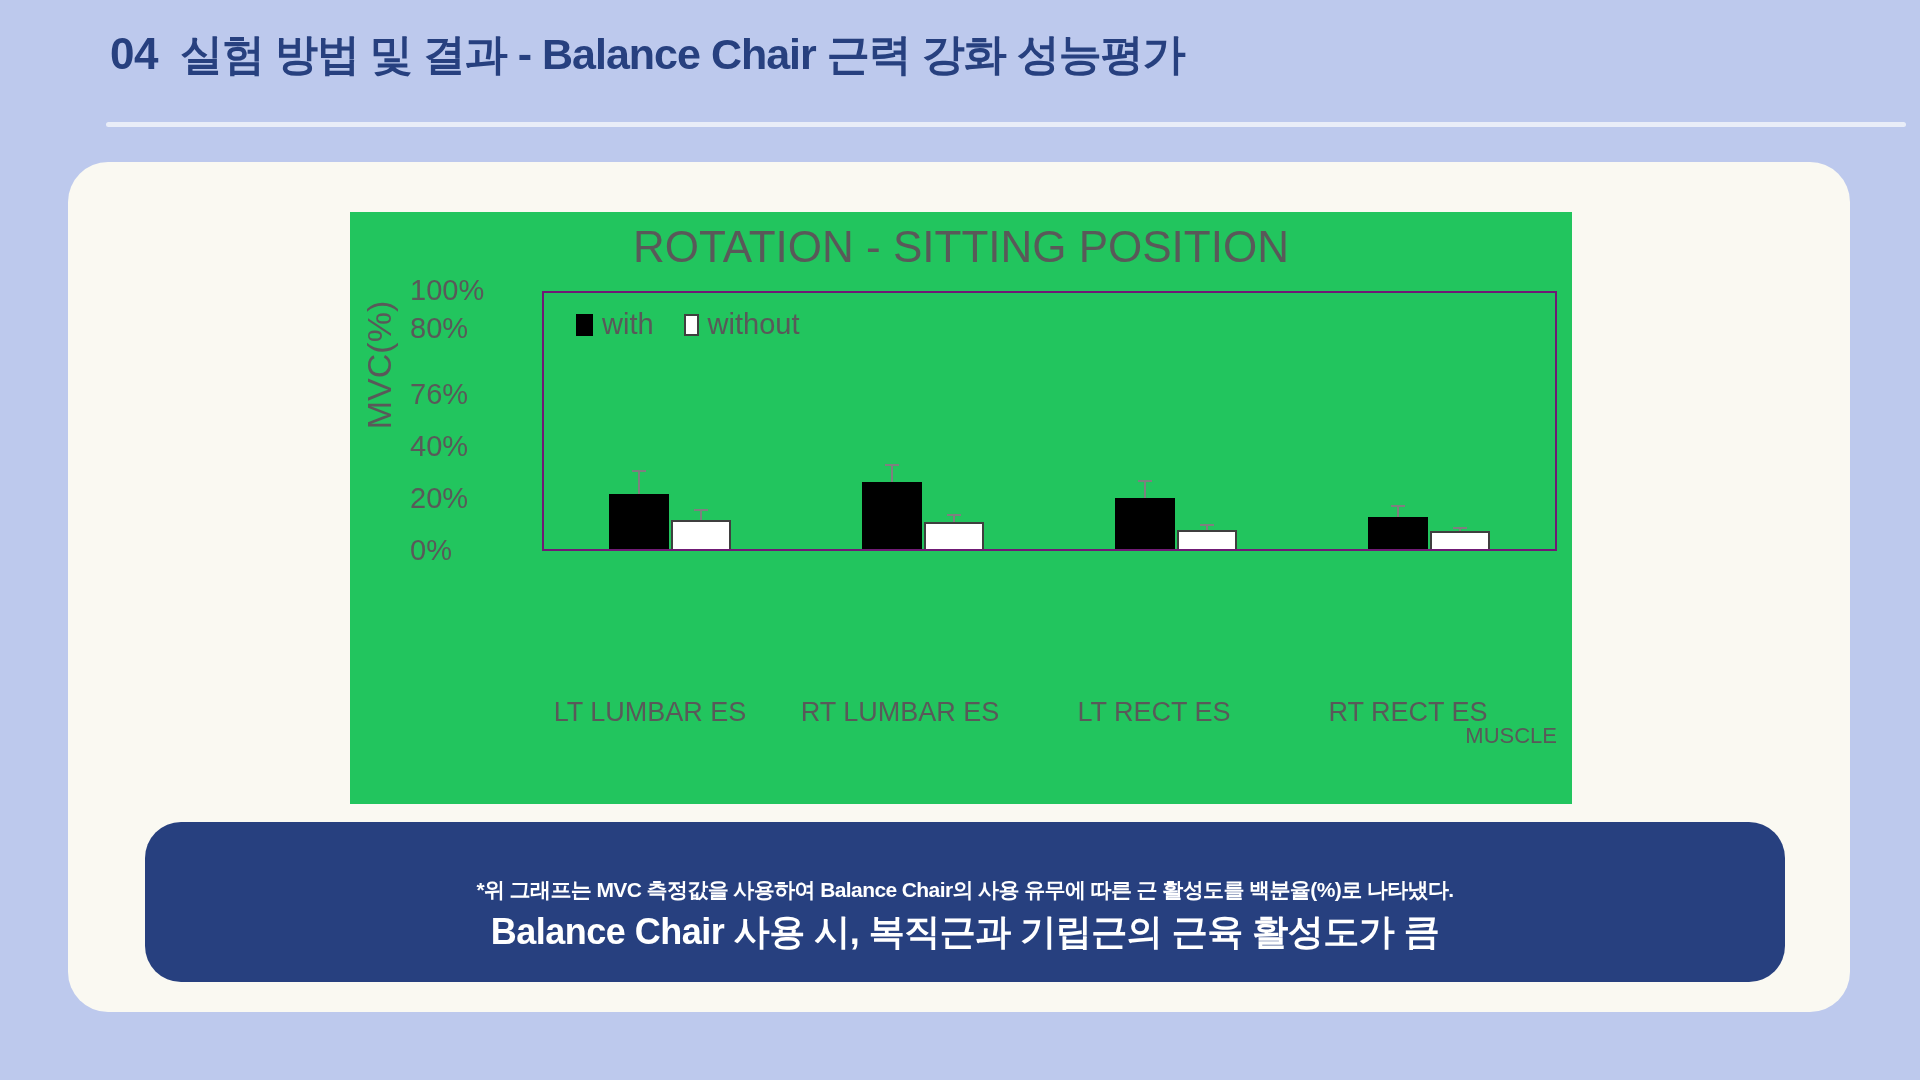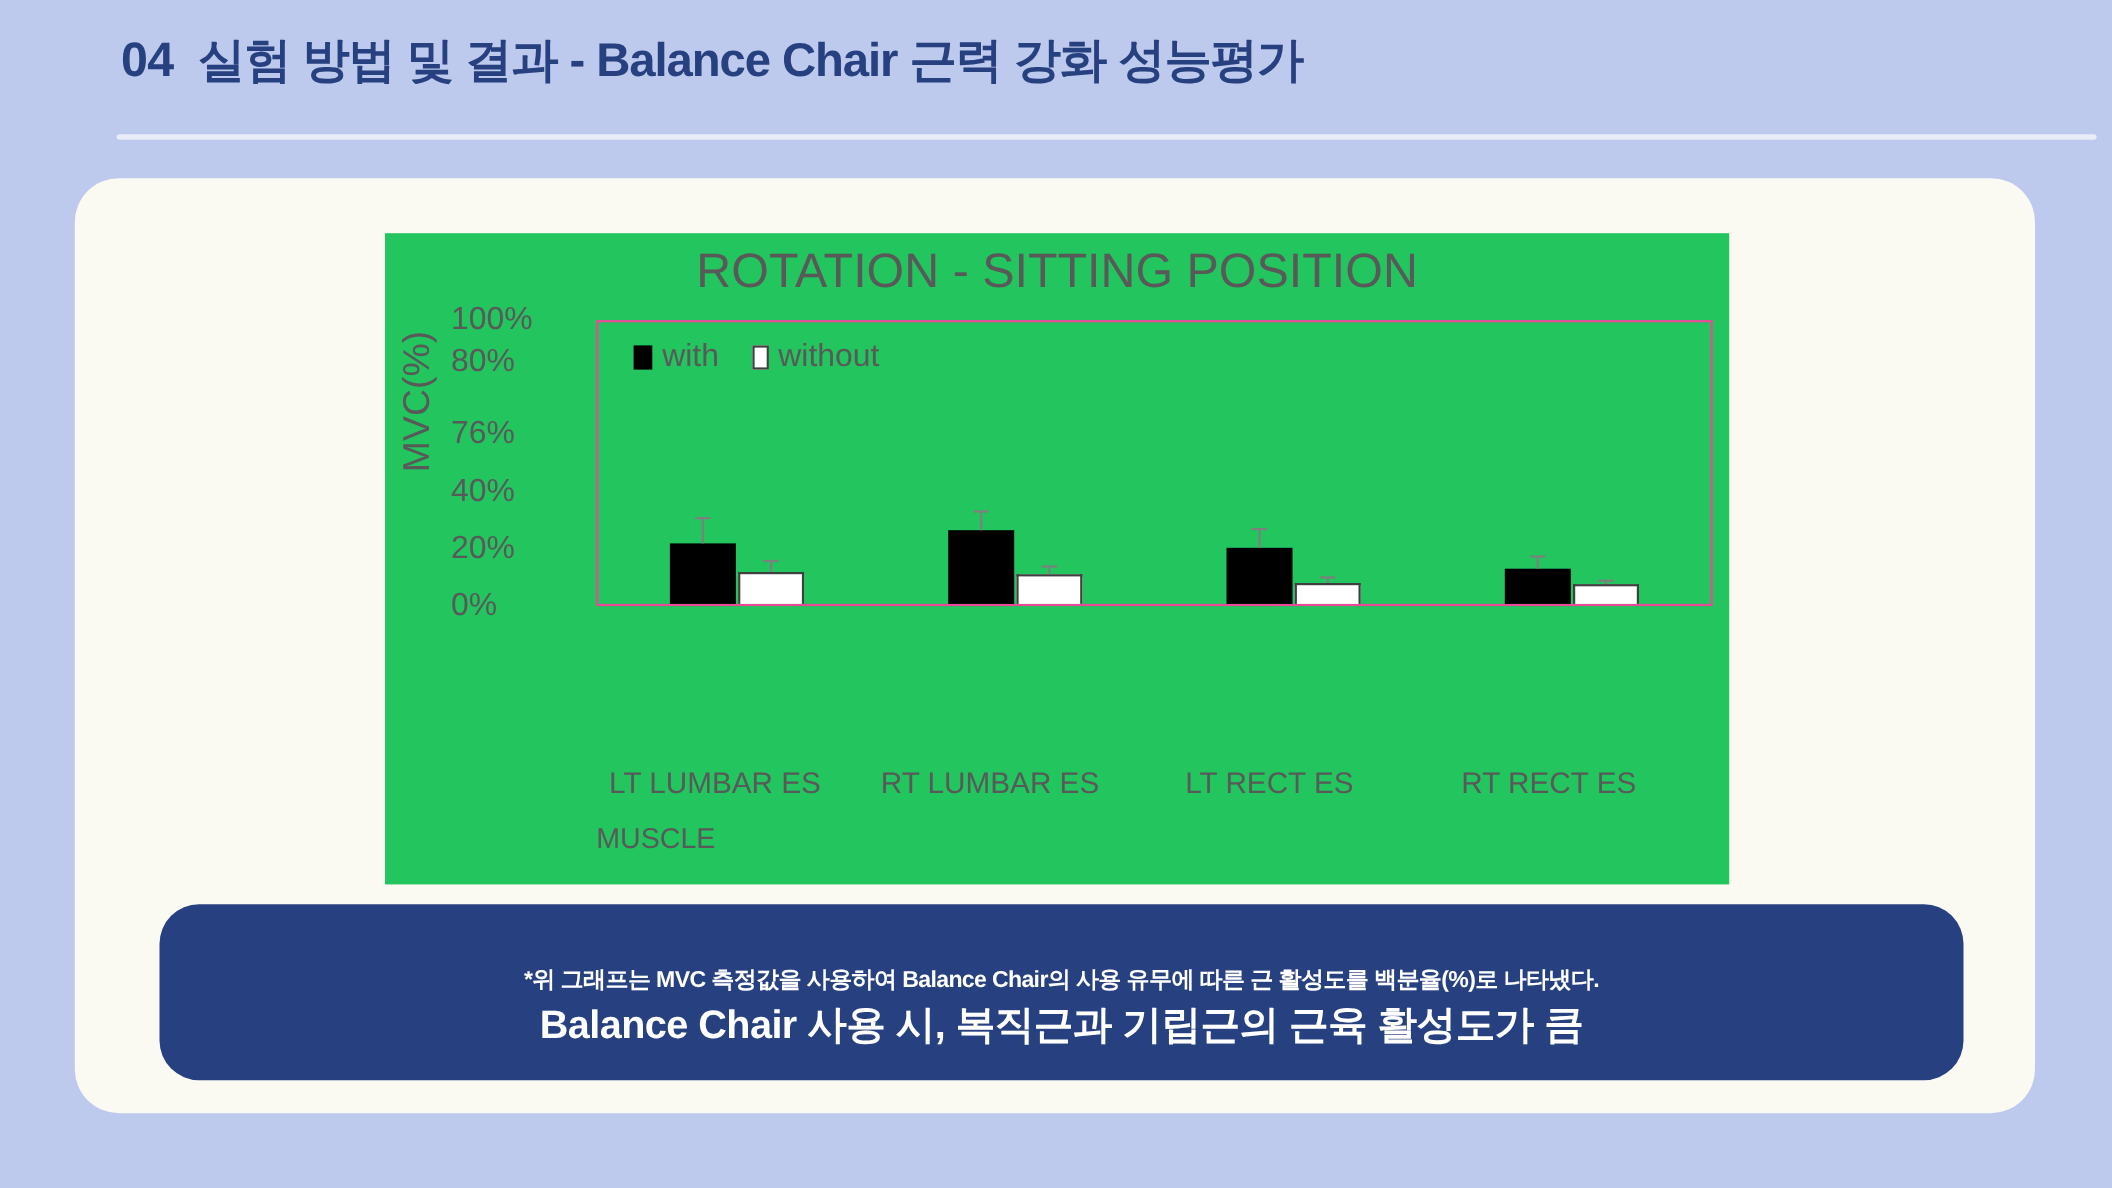--- a/index.html
+++ b/index.html
@@ -73,21 +73,21 @@
     font-size: 44px;
     color: #595959;
     letter-spacing: 0px;
   }
 
   
   #plot-frame {
     position: absolute;
     left: 542px; top: 291px;
     width: 1015px; height: 260px;
-    border: 2px solid #ec4899;
+    border: 2px solid #701a75;
     border-top-width: 2px;
     background: transparent;
   }
   
 
   #y-axis-label {
     position: absolute;
     left: 300px; top: 345px;
     width: 160px; height: 40px;
     transform: rotate(-90deg);
@@ -107,24 +107,24 @@
   .x-tick {
     position: absolute;
     text-align: center;
     font-size: 27px;
     color: #595959;
     top: 697px;
     width: 260px;
   }
   #x-axis-label {
     position: absolute;
-    left: 542px; top: 747px;
+    left: 542px; top: 723px;
     width: 1015px;
-    text-align: left;
-    font-size: 26px;
+    text-align: right;
+    font-size: 22px;
     color: #595959;
   }
 
   
   #legend {
     position: absolute;
     left: 574px; top: 306px;
     display: flex;
     align-items: center;
     gap: 30px;

